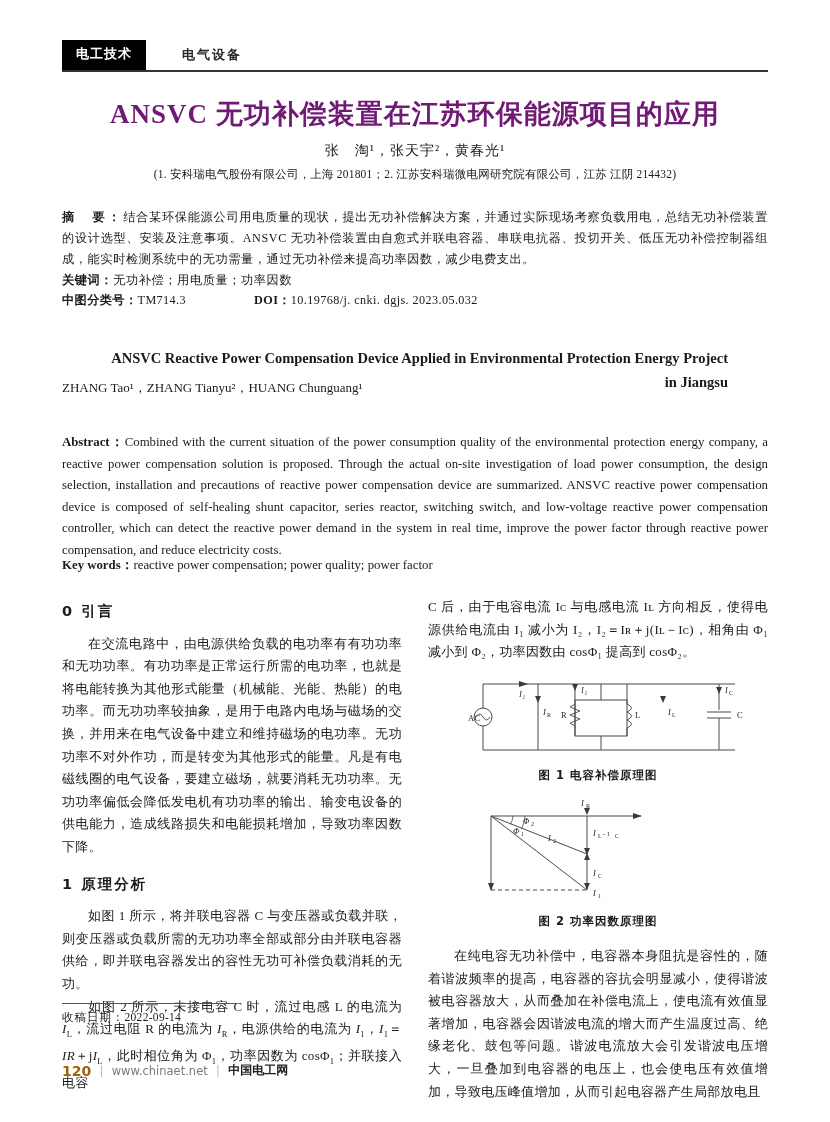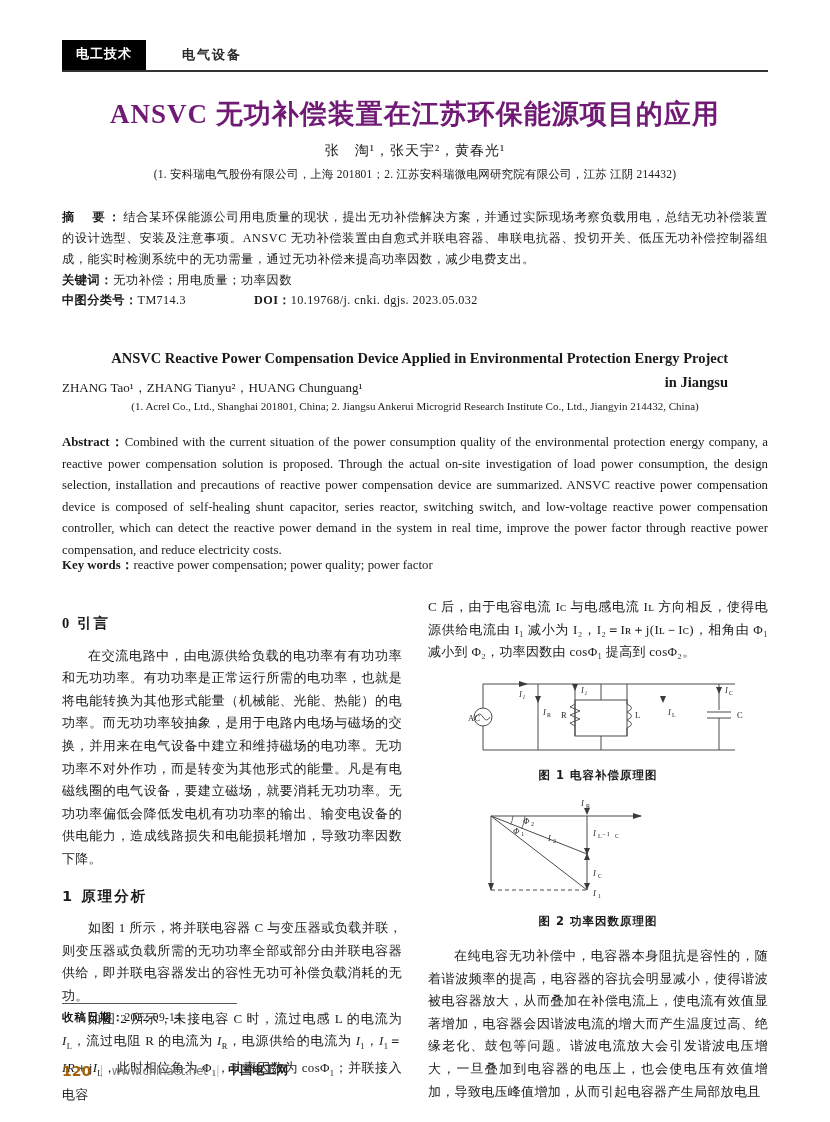--- a/index.html
+++ b/index.html
@@ -186,21 +186,21 @@
   .col-left  { left: 62px; }
   .col-right { left: 428px; }
 
   h2.sec {
     font-family: "DejaVu Sans", sans-serif;
     font-weight: bold;
     font-size: 14.5px;
     margin: 14px 0 10px 0;
     letter-spacing: 2px;
   }
-  h2.sec:first-child { margin-top: 16px; font-family: Liberation Serif, serif; }
+  h2.sec:first-child { margin-top: 4px; }
   p.body {
     margin: 0 0 0 0;
     text-indent: 2em;
   }
   i { font-style: italic; }
   sub { font-size: 8.5px; }
 
   
   .figure { margin: 6px 0 4px 0; }
   .fig-caption {
@@ -223,21 +223,21 @@
     height: 1px;
     background: #555;
   }
   .foot-note {
     position: absolute;
     left: 62px;
     top: 1010px;
     font-size: 11.5px;
     letter-spacing: 0.3px;
   }
-  .foot-note .lbl { font-weight: bold; letter-spacing: 1px; }
+  .foot-note .lbl { font-weight: normal; letter-spacing: 1px; }
   .footer {
     position: absolute;
     left: 62px;
     top: 1062px;
     width: 706px;
     display: flex;
     align-items: center;
     font-size: 12px;
   }
   .footer .pageno {
@@ -287,21 +287,20 @@
     <div>
       <span class="lbl">中图分类号：</span><span>TM714.3</span>
     </div>
     <div class="doi-block">
       <span class="doi-lbl">DOI：</span><span>10.19768/j. cnki. dgjs. 2023.05.032</span>
     </div>
   </div>
 
   <div class="en-title">ANSVC Reactive Power Compensation Device Applied in Environmental Protection Energy Project in Jiangsu</div>
   <div class="en-authors">ZHANG Tao¹，ZHANG Tianyu²，HUANG Chunguang¹</div>
-  <div class="en-affil">(1. Acrel Co., Ltd., Shanghai 201801, China; 2. Jiangsu Ankerui Microgrid Research Institute Co., Ltd., Jiangyin 214432, China)</div>
   <div class="en-abstract">
     <span class="lbl">Abstract：</span><span>Combined with the current situation of the power consumption quality of the environmental protection energy company, a reactive power compensation solution is proposed. Through the actual on-site investigation of load power consumption, the design selection, installation and precautions of reactive power compensation device are summarized. ANSVC reactive power compensation device is composed of self-healing shunt capacitor, series reactor, switching switch, and low-voltage reactive power compensation controller, which can detect the reactive power demand in the system in real time, improve the power factor through reactive power compensation, and reduce electricity costs.</span>
   </div>
   <div class="en-kw">
     <span class="lbl">Key words：</span><span>reactive power compensation; power quality; power factor</span>
   </div>
 
   <div class="col col-left">
     <h2 class="sec">0  引言</h2>
     <p class="body">在交流电路中，由电源供给负载的电功率有有功功率和无功功率。有功功率是正常运行所需的电功率，也就是将电能转换为其他形式能量（机械能、光能、热能）的电功率。而无功功率较抽象，是用于电路内电场与磁场的交换，并用来在电气设备中建立和维持磁场的电功率。无功功率不对外作功，而是转变为其他形式的能量。凡是有电磁线圈的电气设备，要建立磁场，就要消耗无功功率。无功功率偏低会降低发电机有功功率的输出、输变电设备的供电能力，造成线路损失和电能损耗增加，导致功率因数下降。</p>

